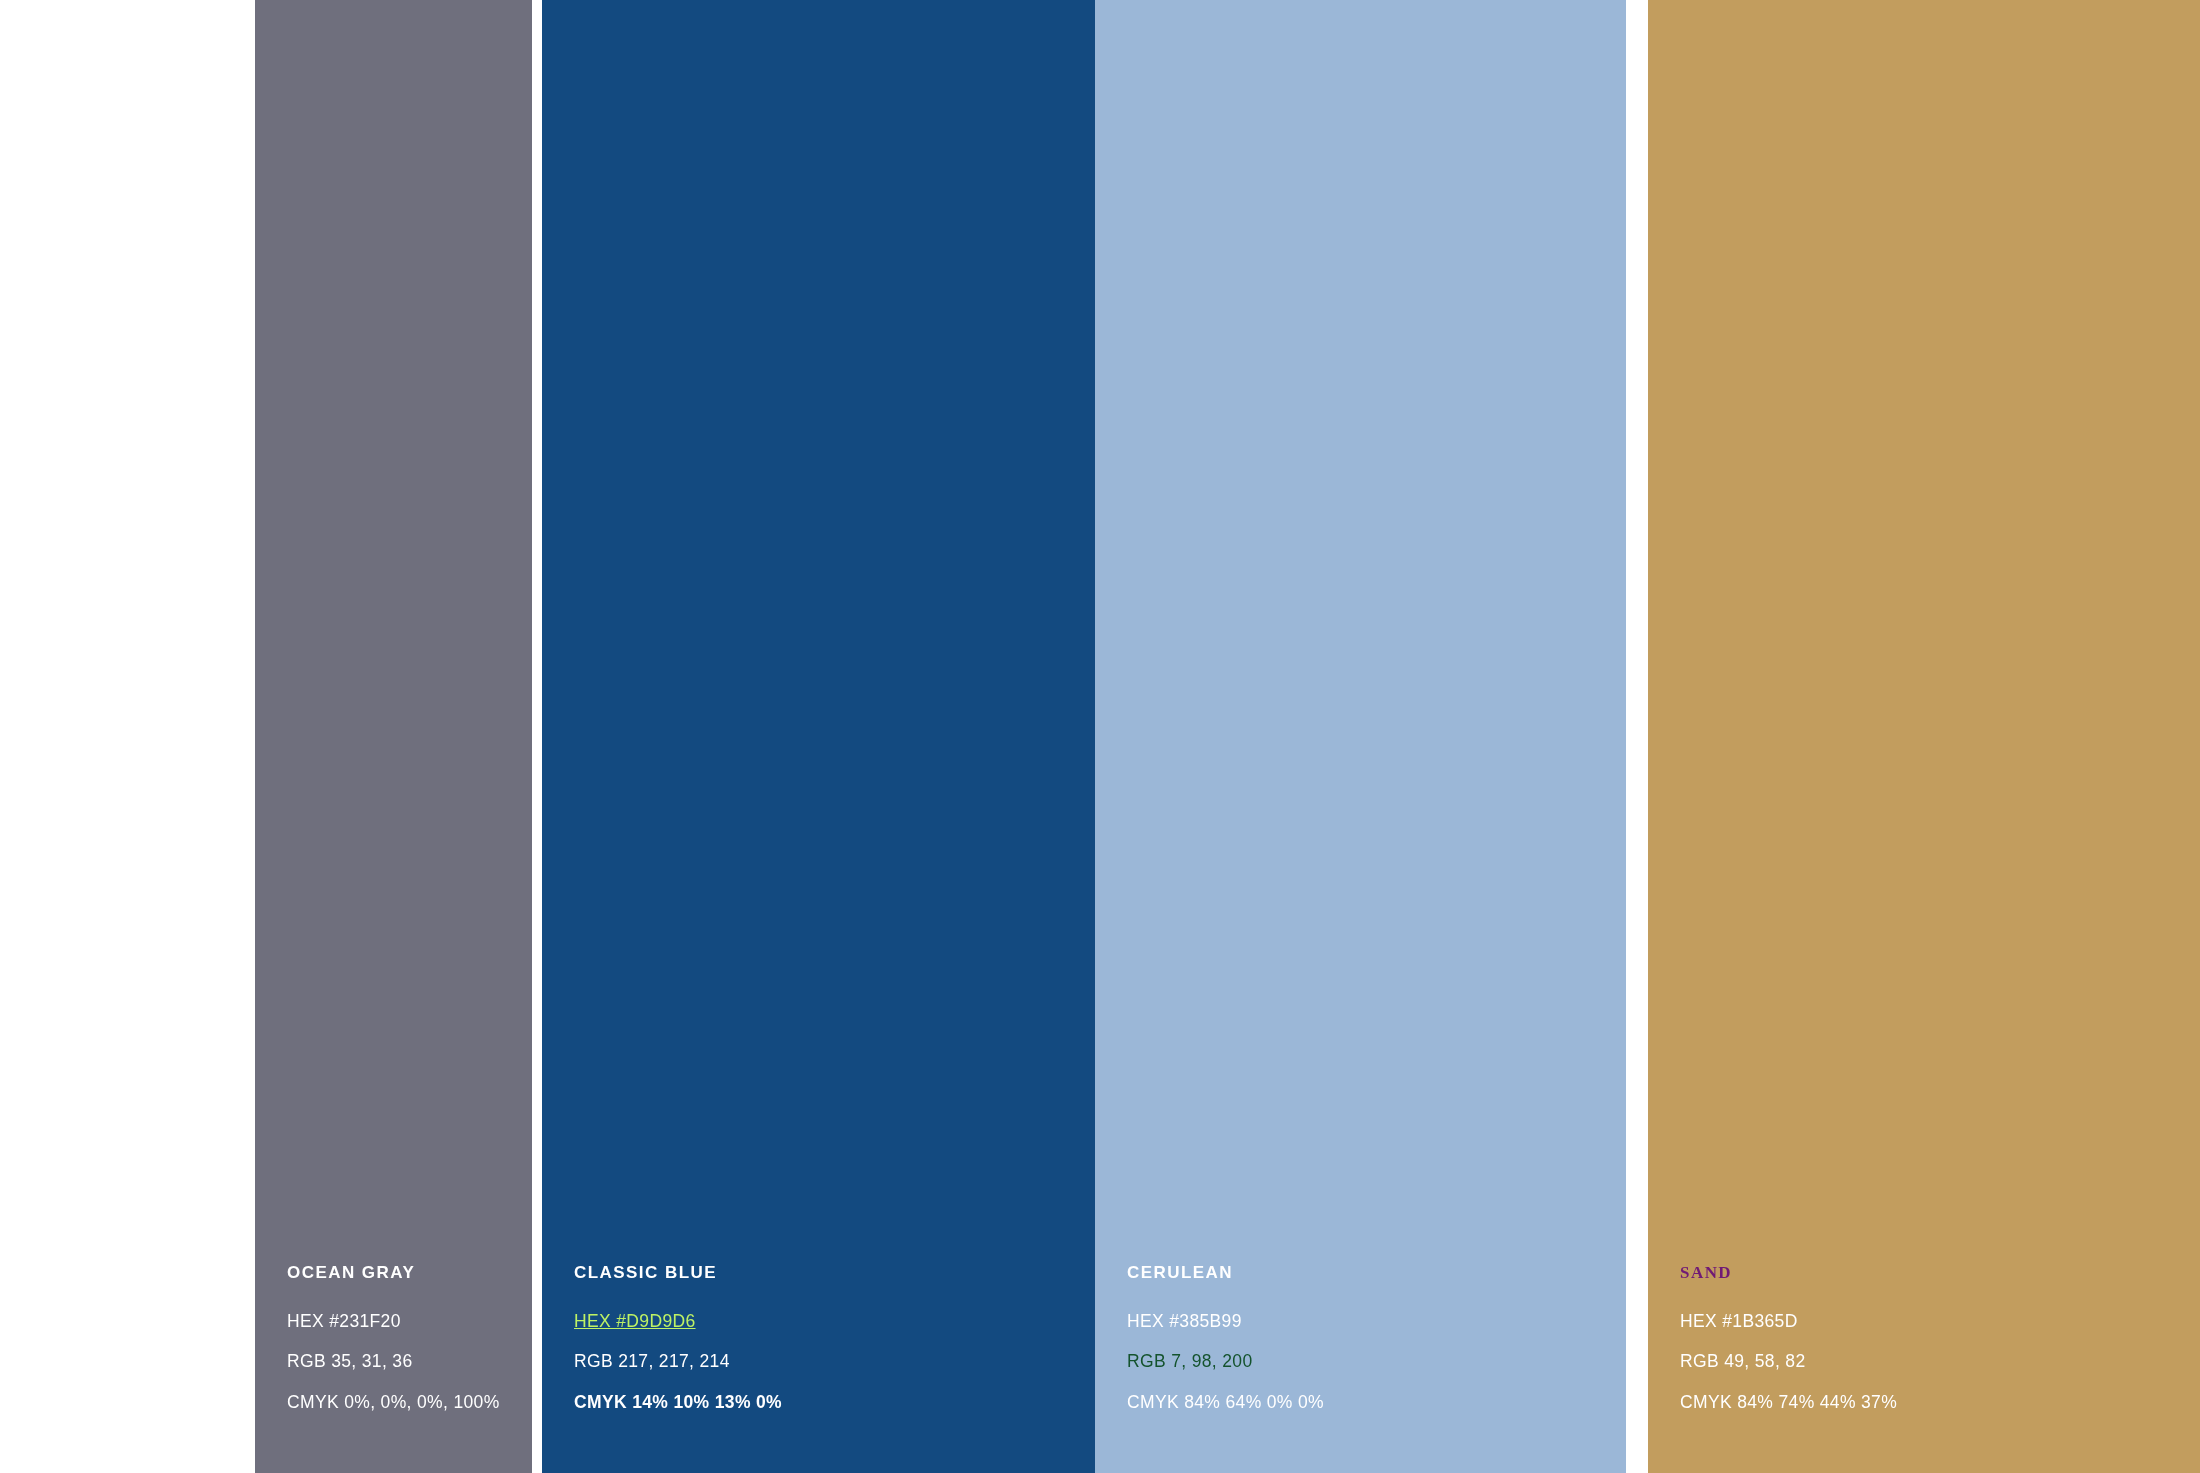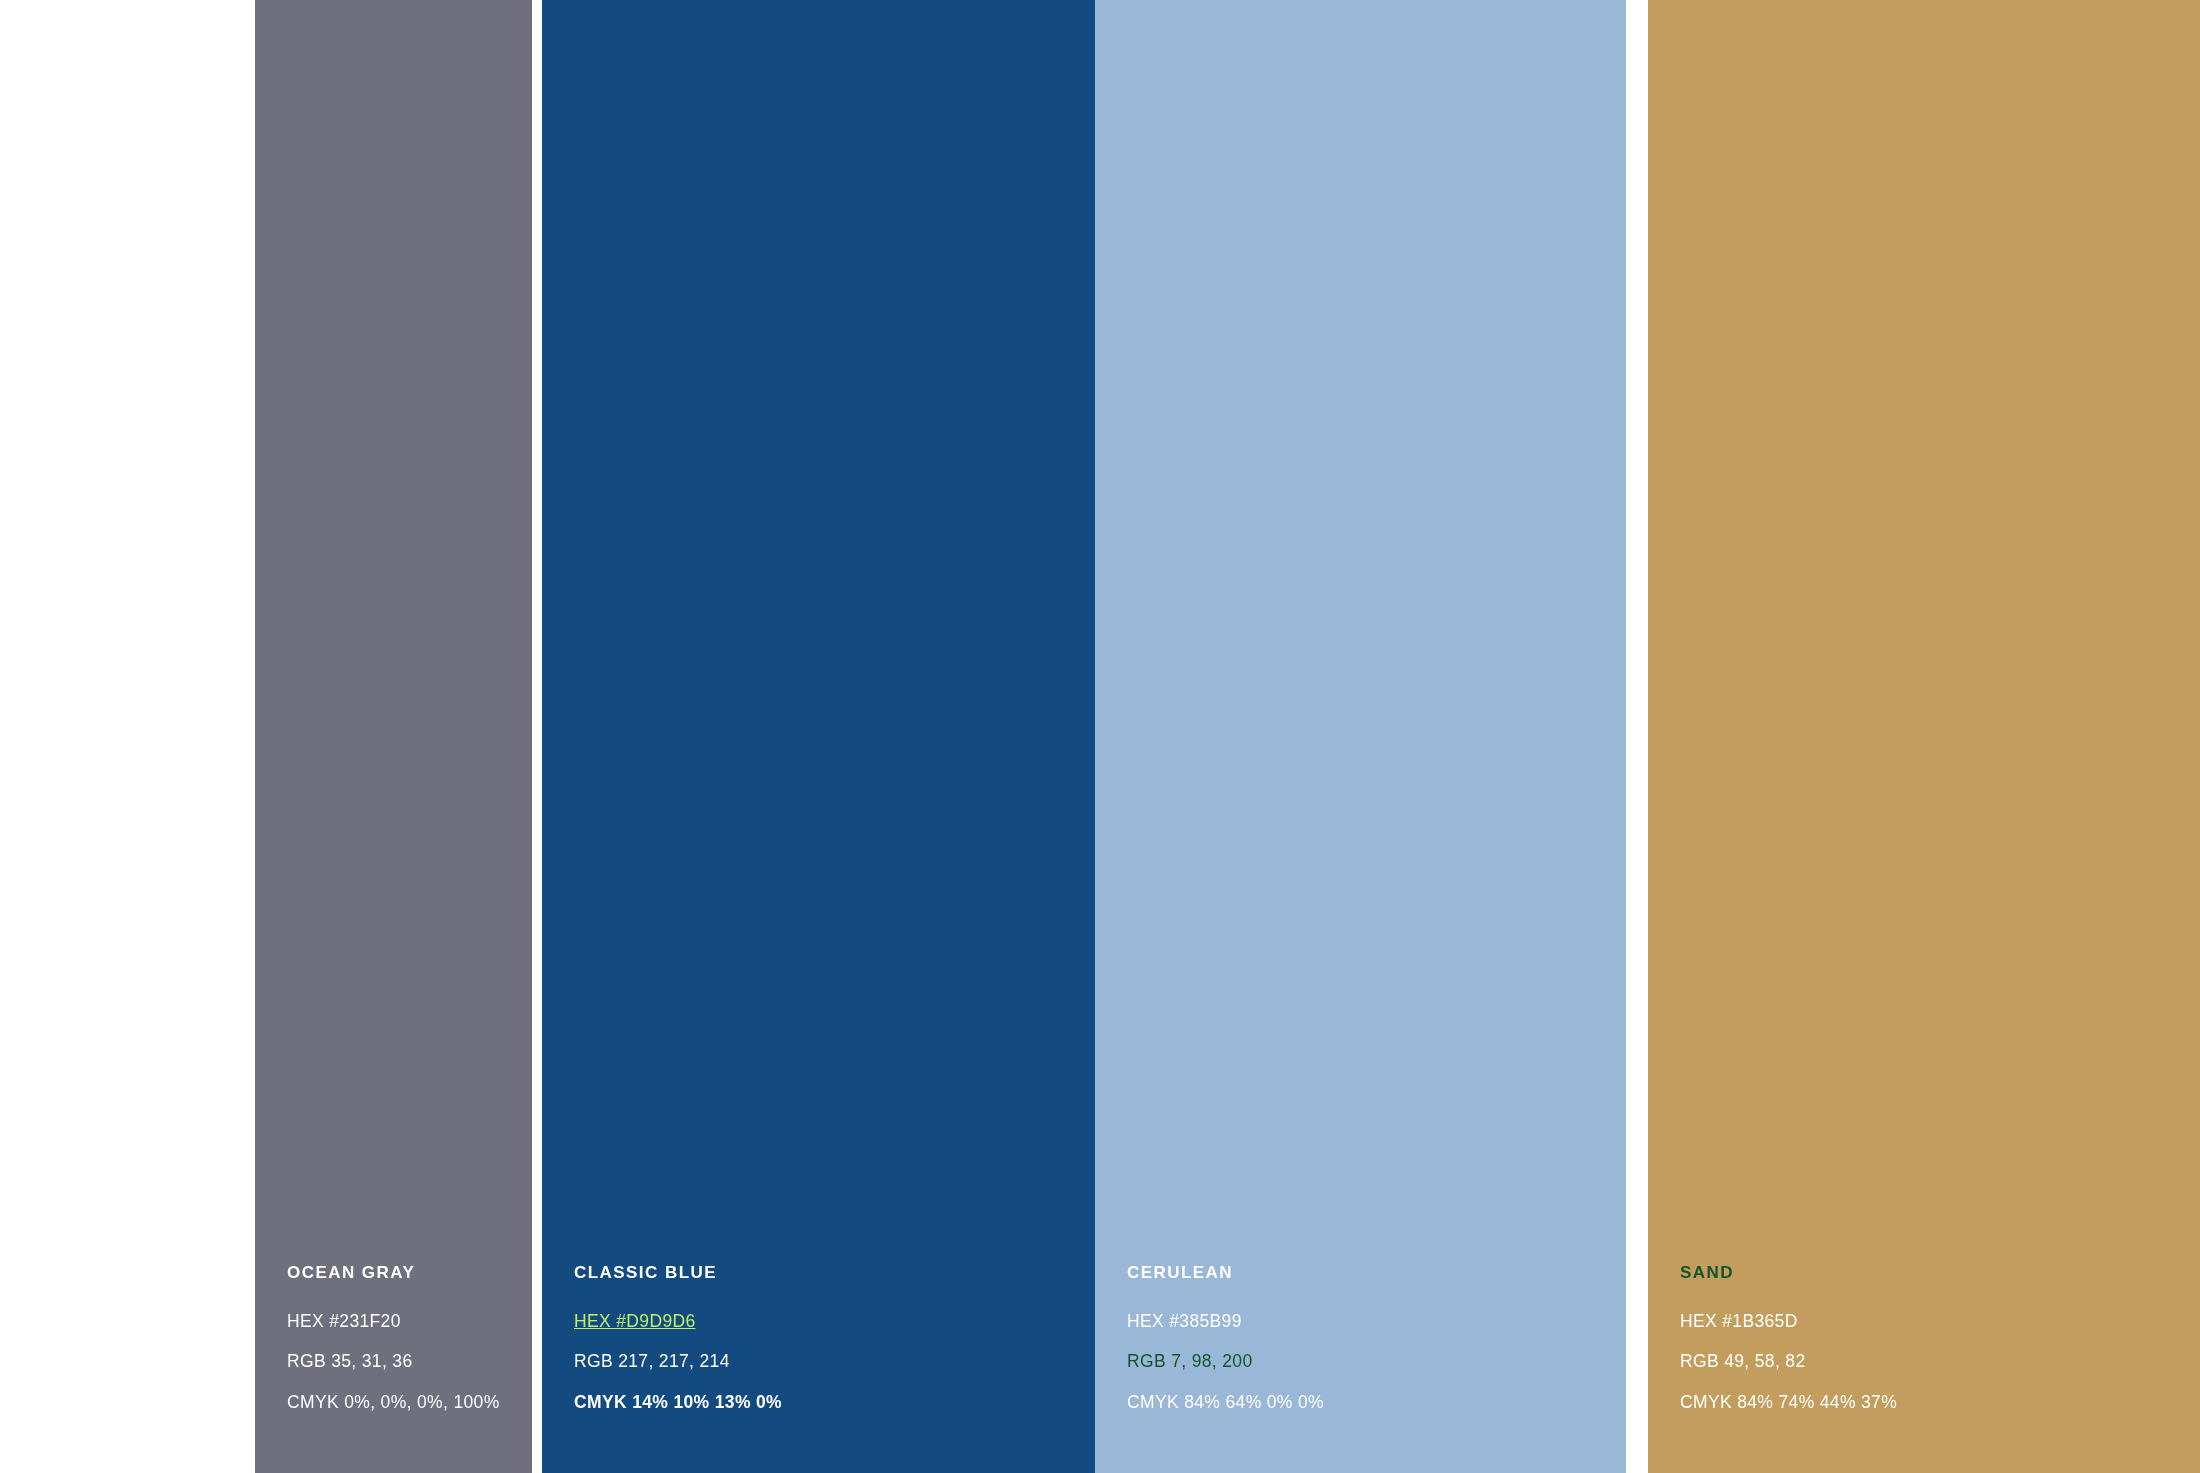--- a/index.html
+++ b/index.html
@@ -74,19 +74,19 @@
     <div class="swatch" style="left: 1095px; width: 531px; background: rgb(155, 183, 215);">
       <div class="swatch-info">
         <div class="swatch-name" style="color: rgb(255, 255, 255);">CERULEAN</div>
         <div class="swatch-spec" style="color: rgb(255, 255, 255);">HEX #385B99</div>
         <div class="swatch-spec" style="color: #14532d;">RGB 7, 98, 200</div>
         <div class="swatch-spec" style="color: rgb(255, 255, 255);">CMYK 84% 64% 0% 0%</div>
       </div>
     </div>
     <div class="swatch" style="left: 1648px; width: 552px; background: rgb(194, 157, 94);">
       <div class="swatch-info">
-        <div class="swatch-name" style="color: #14532d;">SAND</div>
+        <div class="swatch-name" style="color: #701a75; font-family: Liberation Serif, serif;">SAND</div>
         <div class="swatch-spec" style="color: rgb(255, 255, 255);">HEX #1B365D</div>
         <div class="swatch-spec" style="color: rgb(255, 255, 255);">RGB 49, 58, 82</div>
         <div class="swatch-spec" style="color: rgb(255, 255, 255);">CMYK 84% 74% 44% 37%</div>
       </div>
     </div>
   </div>
 
 </body></html>

